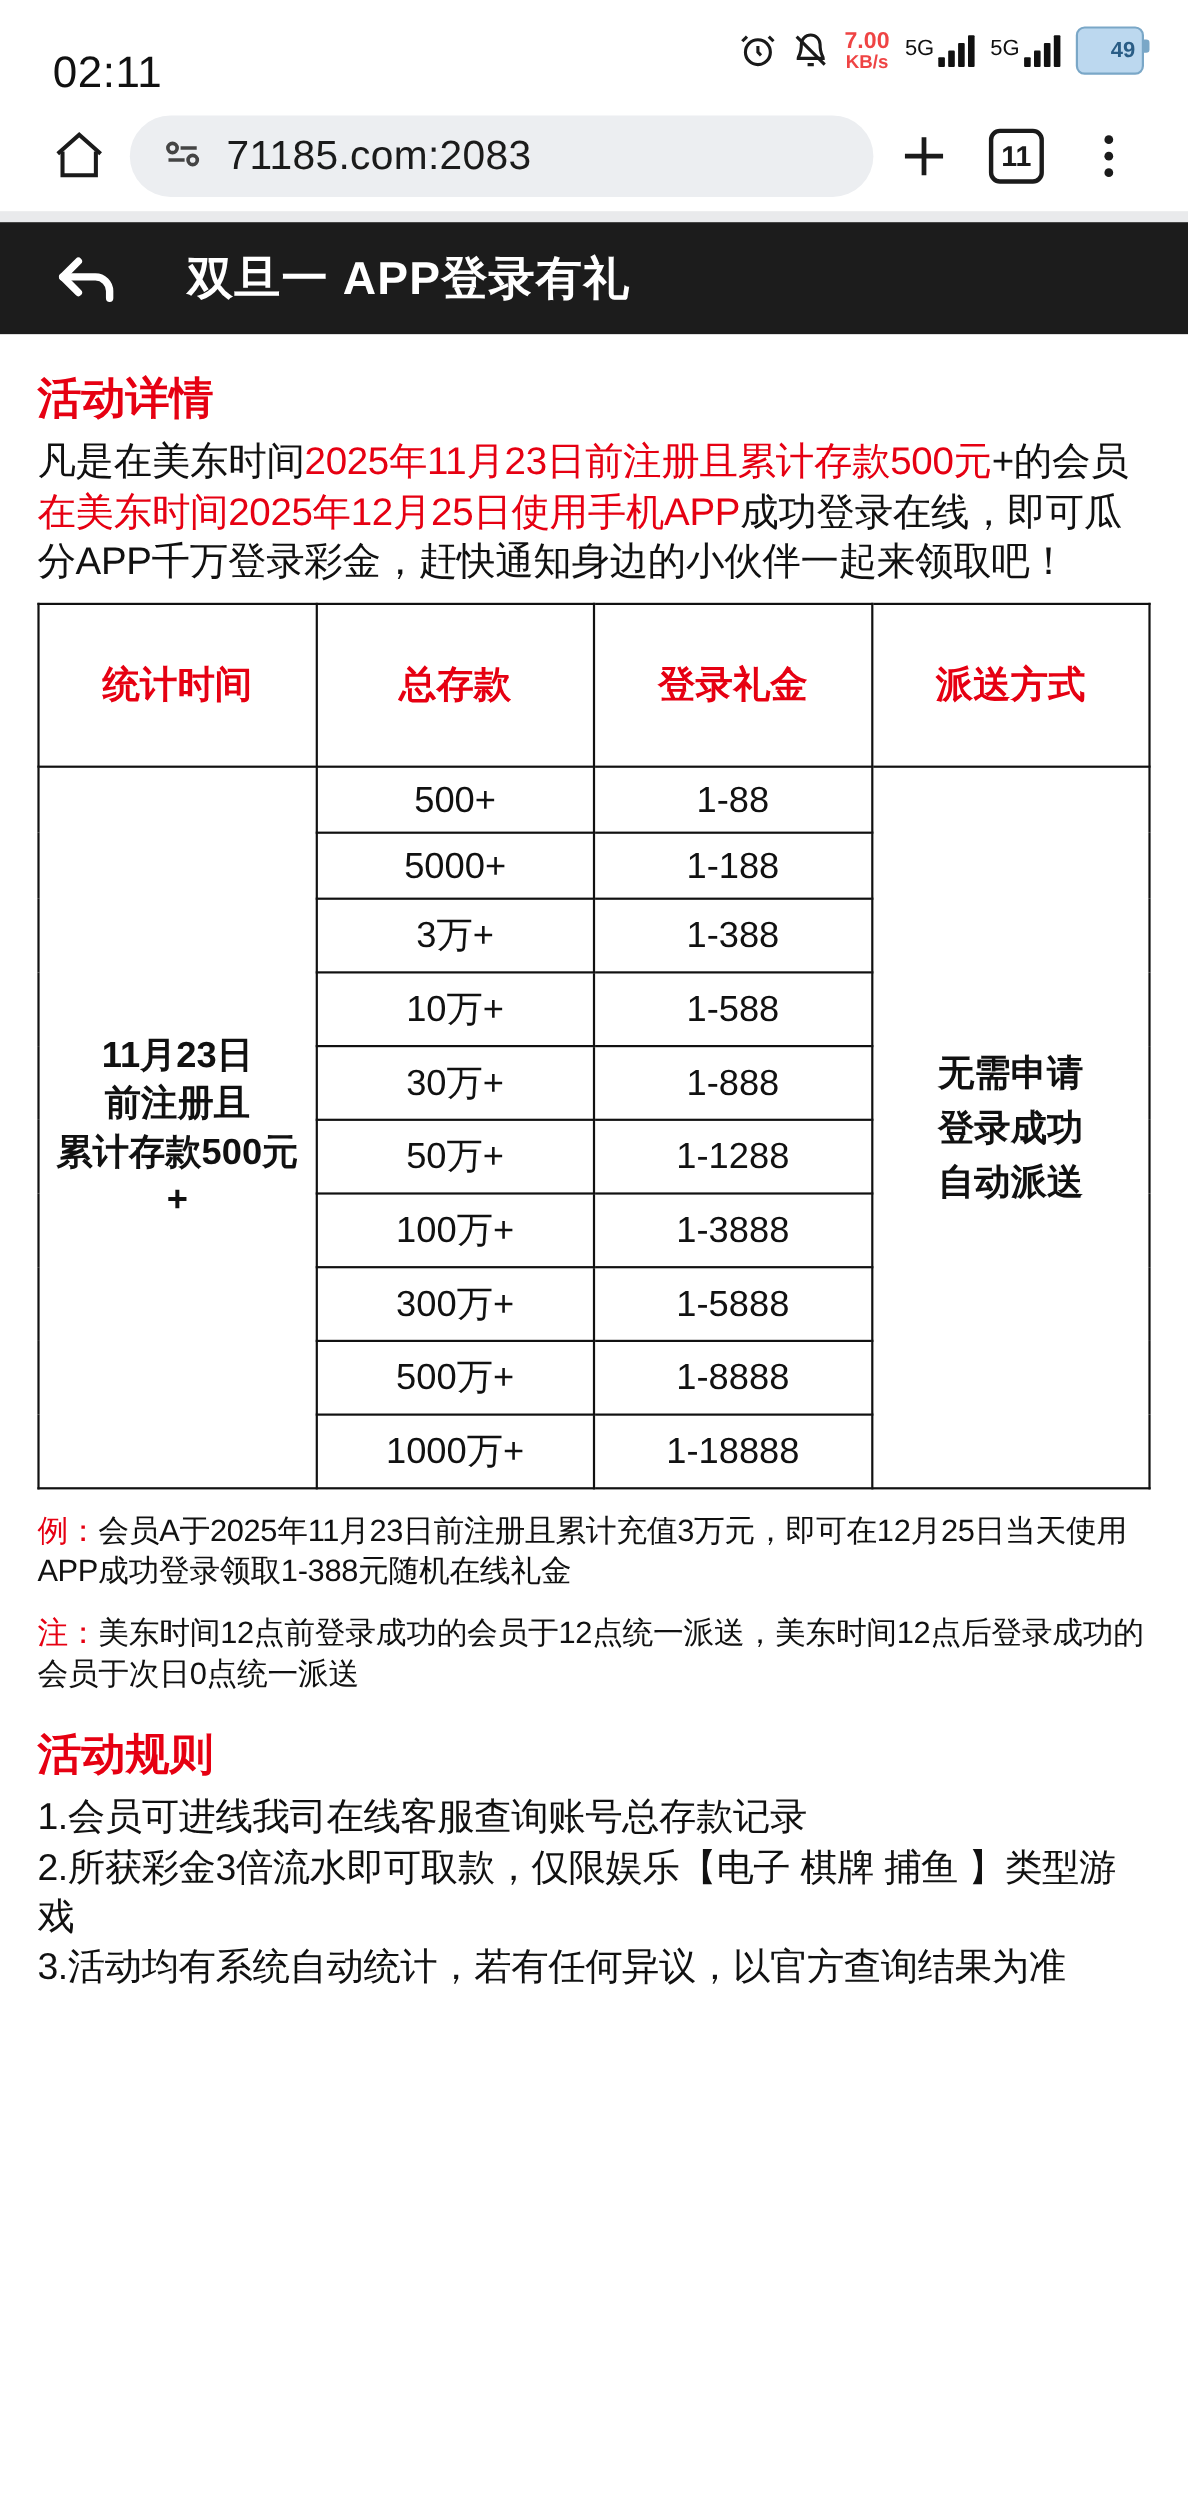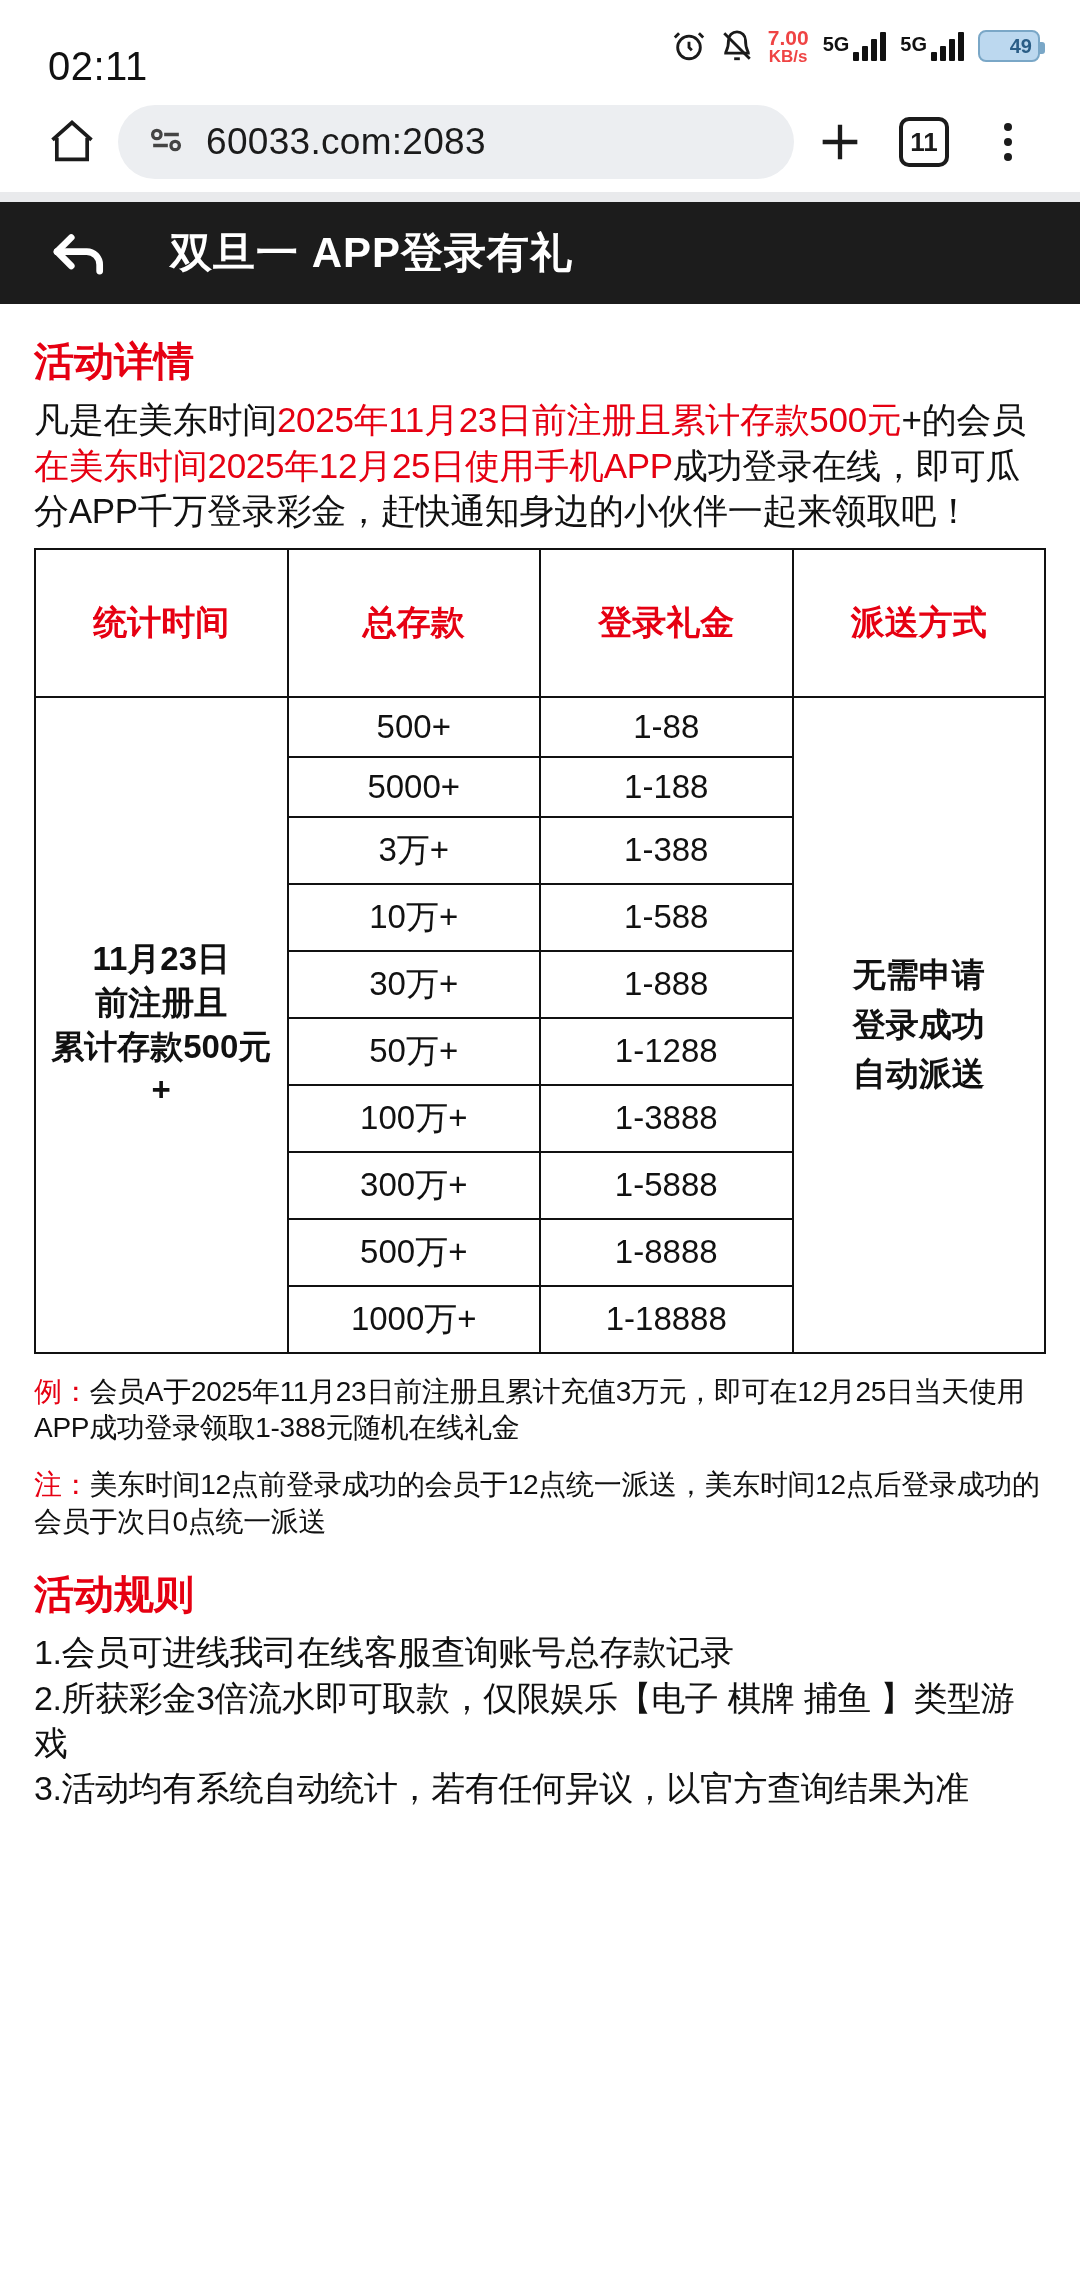--- a/index.html
+++ b/index.html
@@ -36,30 +36,30 @@
     display: flex;
     flex-direction: column;
     align-items: center;
     line-height: 1.0;
     font-size: 21px;
     font-weight: bold;
     color: #ef4444;
   }
   .netspeed .unit { font-size: 17px; font-weight: bold; }
   .sig-group { display: flex; align-items: flex-end; gap: 4px; }
-  .sig-label { font-size: 20px; font-weight: bold; color: #111; align-self: flex-start; margin-top: 2px;}
+  .sig-label { font-size: 20px; font-weight: normal; color: #111; align-self: flex-start; margin-top: 2px;}
   .bars { display: flex; align-items: flex-end; gap: 3px; height: 30px; }
   .bars i { width: 6px; background: #111; display: block; border-radius: 1px; }
   .bars i:nth-child(1){ height: 9px; }
   .bars i:nth-child(2){ height: 15px; }
   .bars i:nth-child(3){ height: 22px; }
   .bars i:nth-child(4){ height: 29px; }
   .battery {
     position: relative;
-    width: 62px; height: 32px;
+    width: 62px; height: 44px;
     border-radius: 8px;
     background: #bcd8ef;
     border: 2px solid #7aa7c7;
     display: flex; align-items: center; justify-content: flex-end;
     padding-right: 6px;
   }
   .battery .lvl {
     font-size: 20px; color: #2a5d86; font-weight: bold;
   }
   .battery:after{
@@ -258,21 +258,21 @@
   </div>
   <div class="omnibox">
     <span>
       <svg width="44" height="44" viewBox="0 0 24 24" fill="none" stroke="#444" stroke-width="1.8">
         <circle cx="7" cy="9" r="2.3"></circle>
           <path d="M11 9h8"></path>
           <path d="M5 15h8"></path>
           <circle cx="17" cy="15" r="2.3"></circle>
       </svg>
     </span>
-    <span class="url">60033.com:2083</span>
+    <span class="url">71185.com:2083</span>
   </div>
   <div class="icon-btn">
     <svg width="52" height="52" viewBox="0 0 24 24" fill="none" stroke="currentColor" stroke-width="2">
       <path d="M12 4v16M4 12h16"></path>
     </svg>
   </div>
   <div class="icon-btn">
     <span class="tabcount">11</span>
   </div>
   <div class="icon-btn">

